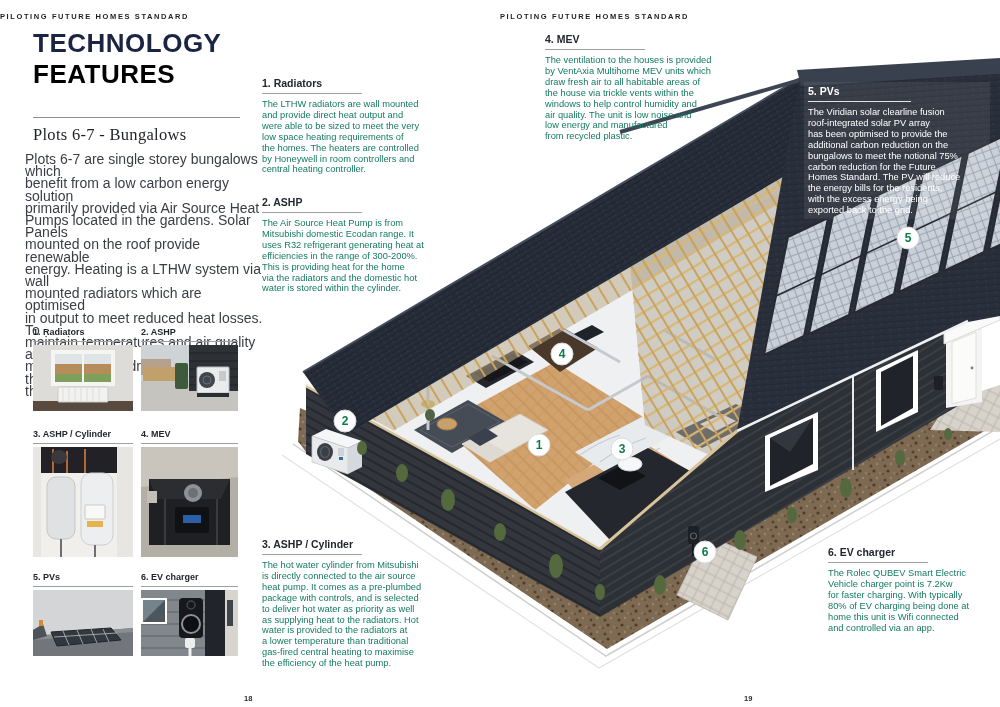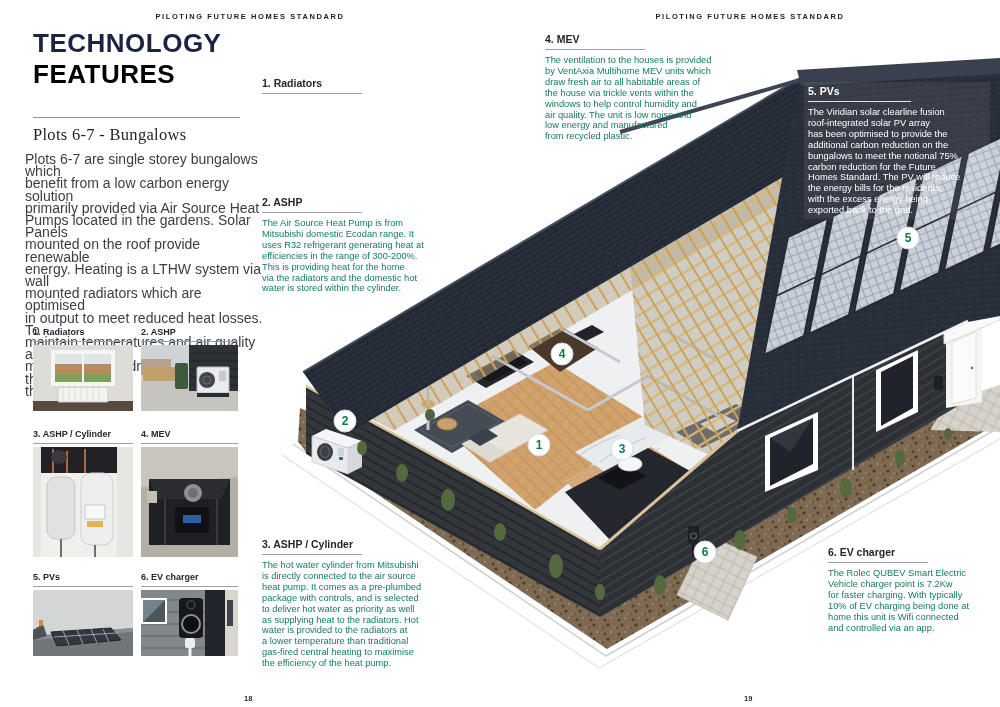--- a/index.html
+++ b/index.html
@@ -1,18 +1,18 @@
 <!DOCTYPE html>
 <html><head>
 <meta charset="utf-8">
 <style>
   html,body{margin:0;padding:0;background:#fff;}
   #page{position:relative;width:1000px;height:707px;background:#ffffff;overflow:hidden;
         font-family:"Liberation Sans",sans-serif;color:#23272f;}
-  .hdr{position:absolute;top:12px;width:500px;text-align:center;font-size:7.5px;font-weight:bold;
+  .hdr{position:absolute;top:12px;width:500px;font-size:7.5px;font-weight:bold;
        letter-spacing:1.6px;color:#1d1f24;}
   .pgnum{position:absolute;top:694px;font-size:7.5px;font-weight:bold;color:#2a2d31;}
   .title{position:absolute;left:33px;top:28px;font-size:26px;font-weight:800;letter-spacing:.5px;line-height:31px;}
   .title .t1{color:#1b2440;text-align:center;}
   .title .t2{color:#000000;}
   .lrule{position:absolute;left:33px;top:117px;width:207px;border-top:1px solid #8f9093;}
   .subtitle{position:absolute;left:33px;top:125px;font-family:"Liberation Serif",serif;
             font-size:16.5px;color:#1e2126;letter-spacing:.3px;text-align:center;}
   .intro{position:absolute;left:25px;top:153px;width:240px;font-size:14px;line-height:12.2px;
          color:#3a3e44;white-space:pre-line;}
@@ -268,20 +268,27 @@
 energy. Heating is a LTHW system via wall
 mounted radiators which are optimised
 in output to meet reduced heat losses. To
 maintain temperatures and air quality and a
 multi room MEV draws fresh air throughout
 the house.</div>
 
   <div class="sec txt" style="left:262px;top:77px;width:215px;">
     <div class="sh">1. Radiators</div>
     <div class="srule"></div>
+    <div class="sb">The LTHW radiators are wall mounted
+and provide direct heat output and
+were able to be sized to meet the very
+low space heating requirements of
+the homes. The heaters are controlled
+by Honeywell in room controllers and
+central heating controller.</div>
   </div>
   <div class="sec txt" style="left:262px;top:196px;width:215px;">
     <div class="sh">2. ASHP</div>
     <div class="srule"></div>
     <div class="sb">The Air Source Heat Pump is from
 Mitsubishi domestic Ecodan range. It
 uses R32 refrigerant generating heat at
 efficiencies in the range of 300-200%.
 This is providing heat for the home
 via the radiators and the domestic hot
@@ -326,21 +333,21 @@
 the energy bills for the residents,
 with the excess energy being
 exported back to the grid.</div>
   </div>
   <div class="sec txt" style="left:828px;top:546px;width:168px;">
     <div class="sh">6. EV charger</div>
     <div class="srule"></div>
     <div class="sb">The Rolec QUBEV Smart Electric
 Vehicle charger point is 7.2Kw
 for faster charging. With typically
-10% of EV charging being done at
+80% of EV charging being done at
 home this unit is Wifi connected
 and controlled via an app.</div>
   </div>
 
   <div class="tile txt" style="left:33px;top:327px;width:100px;">
     <div class="pl">1. Radiators</div>
     <div class="prule"></div>
     <svg width="100" height="66">
       <rect width="100" height="66" fill="#dddcd9"></rect>
       <rect y="56" width="100" height="10" fill="#584a3f"></rect>

